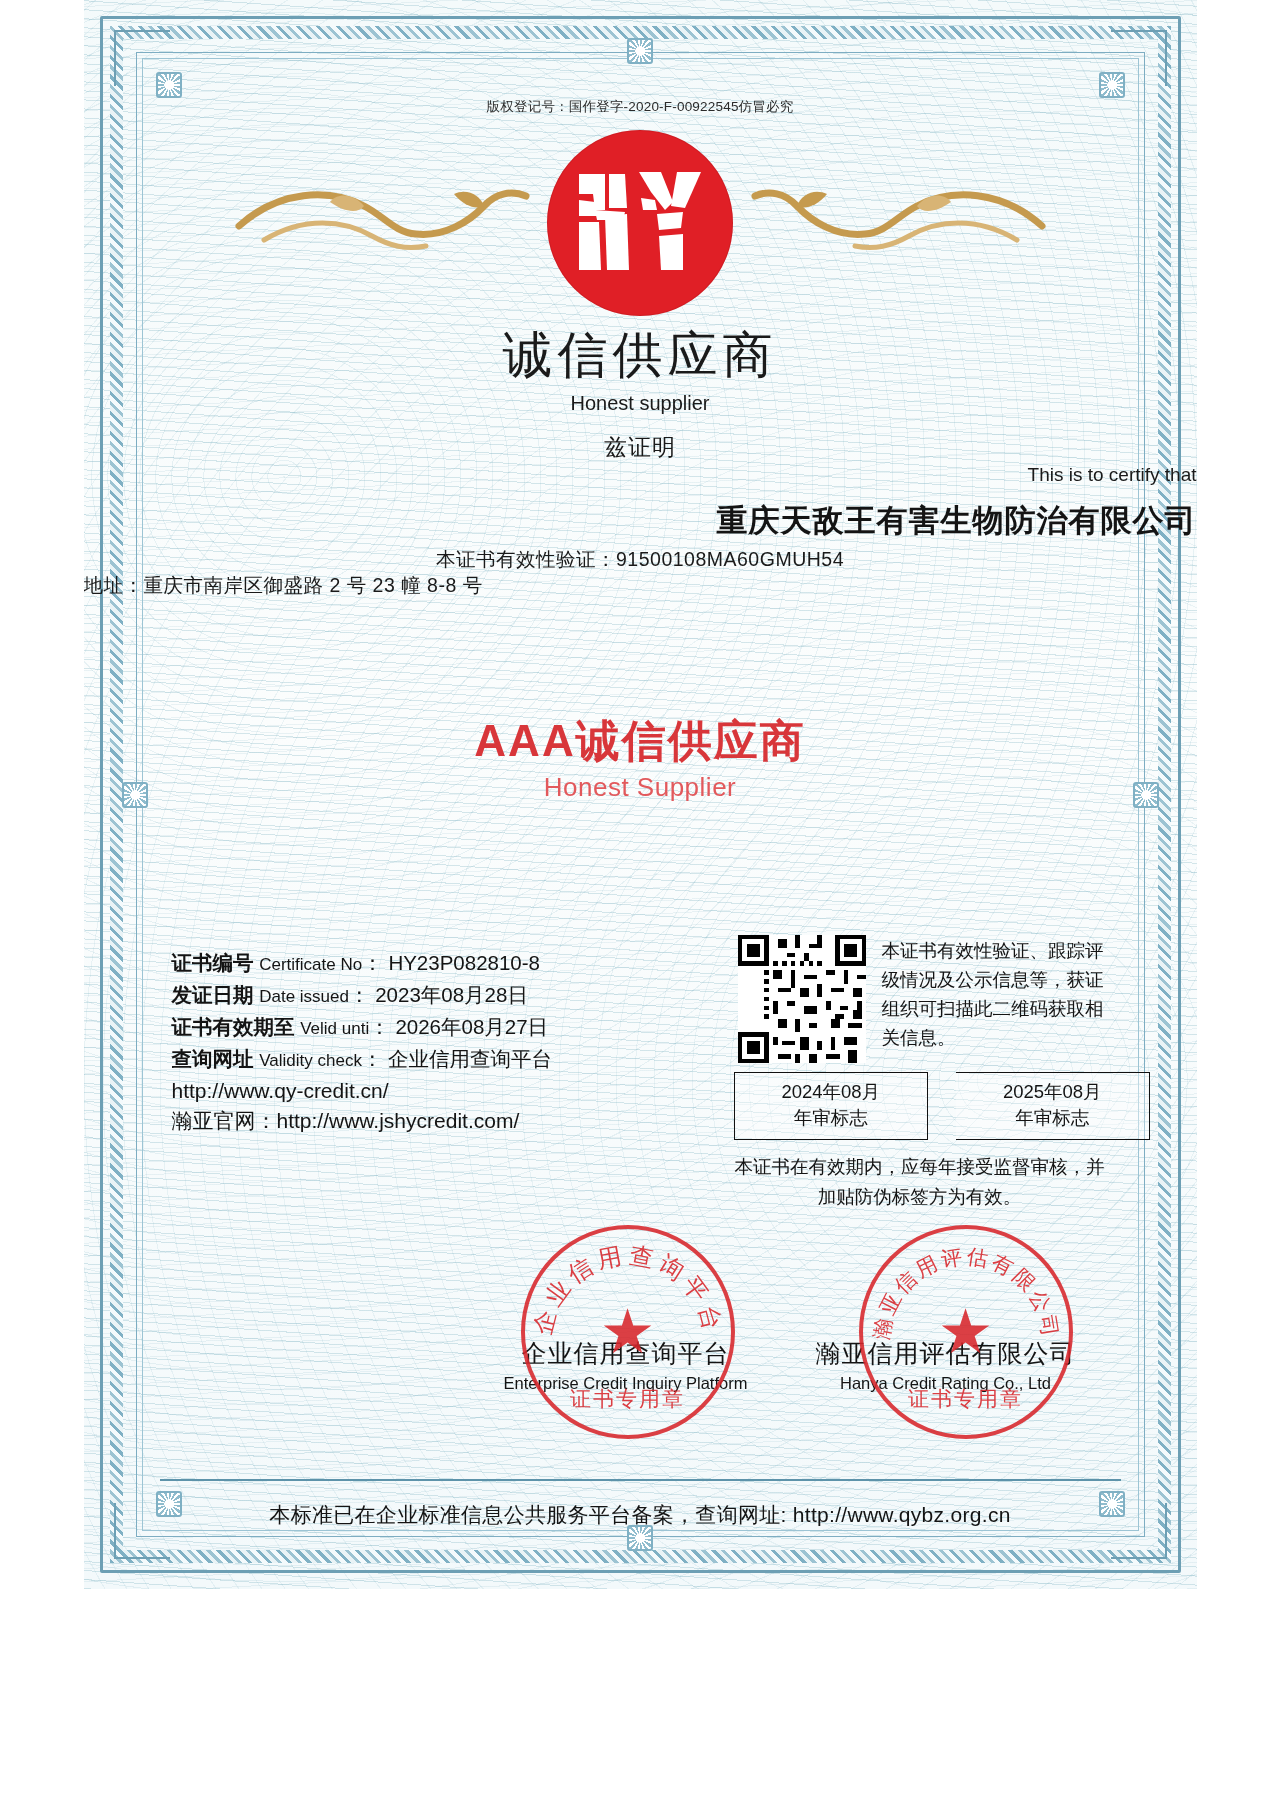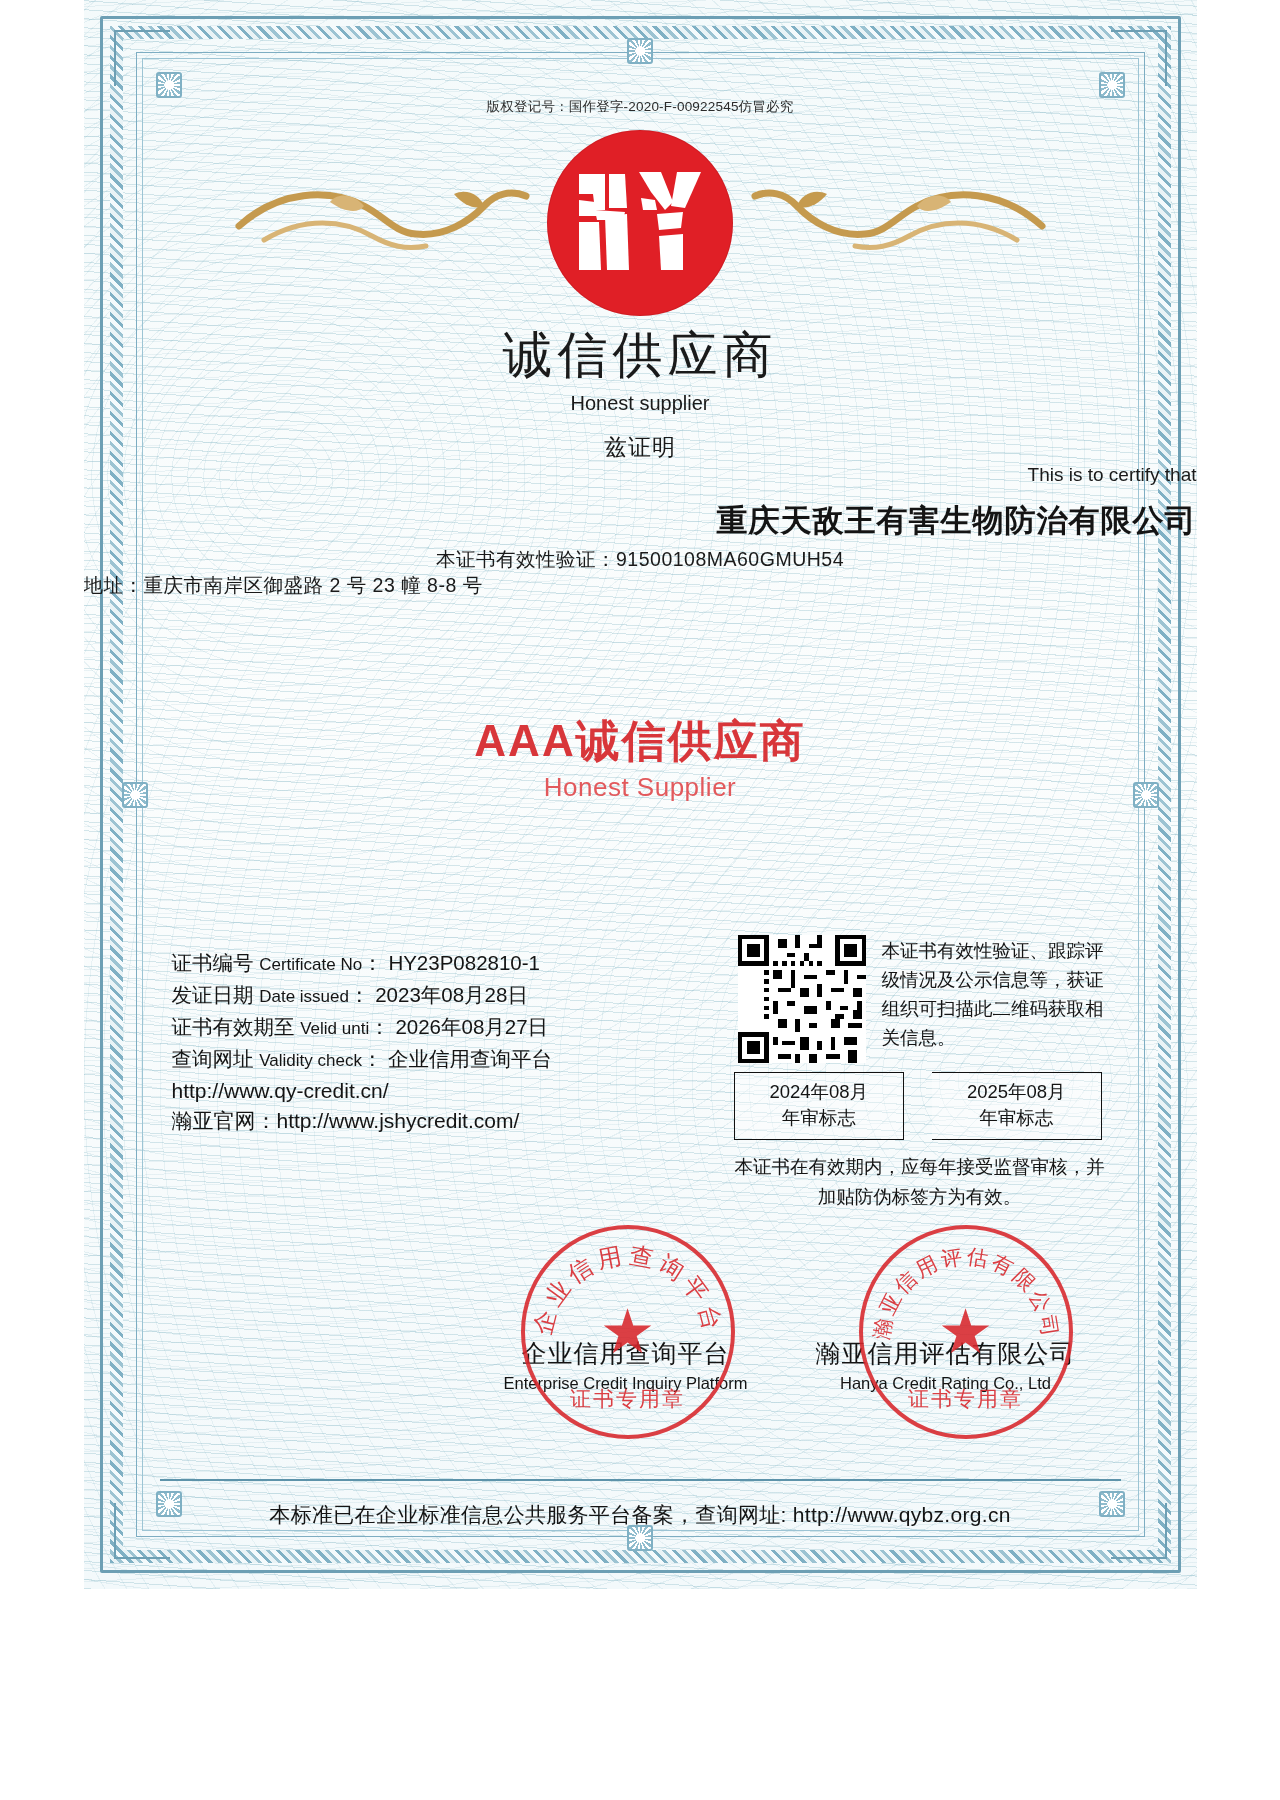--- a/index.html
+++ b/index.html
@@ -221,21 +221,21 @@
     left: 88px;
     top: 948px;
     width: 540px;
     color: #141414;
   }
   .detail-row {
     font-size: 20.5px;
     line-height: 30px;
     white-space: nowrap;
   }
-  .detail-row .lbl-cn { font-size: 20.5px; }
+  .detail-row .lbl-cn { font-size: 20.5px; font-weight: bold; }
   .detail-row .lbl-en { font-size: 17px; }
   .detail-row .val { font-size: 20.5px; }
   .detail-url {
     font-size: 21px;
     line-height: 30px;
   }
 
   
   .qr-box {
     position: absolute;
@@ -250,21 +250,21 @@
     top: 936px;
     width: 222px;
     font-size: 18.5px;
     line-height: 29px;
     color: #141414;
   }
   .annual-row {
     position: absolute;
     left: 650px;
     top: 1072px;
-    width: 368px;
+    width: 416px;
     display: flex;
     gap: 28px;
   }
   .annual-cell {
     flex: 1;
     border: 1.6px solid #111;
     text-align: center;
     padding: 6px 0 8px;
     font-size: 18.5px;
     line-height: 26px;
@@ -418,21 +418,21 @@
   <div class="credit-code">本证书有效性验证：91500108MA60GMUH54</div>
   <div class="address">地址：重庆市南岸区御盛路 2 号 23 幢 8-8 号</div>
 
   <div class="award-cn">AAA诚信供应商</div>
   <div class="award-en">Honest Supplier</div>
 
   <div class="details">
     <div class="detail-row">
       <span class="lbl-cn">证书编号</span>
       <span class="lbl-en">Certificate No</span><span>：</span>
-      <span class="val">HY23P082810-1</span>
+      <span class="val">HY23P082810-8</span>
     </div>
     <div class="detail-row">
       <span class="lbl-cn">发证日期</span>
       <span class="lbl-en">Date issued</span><span>：</span>
       <span class="val">2023年08月28日</span>
     </div>
     <div class="detail-row">
       <span class="lbl-cn">证书有效期至</span>
       <span class="lbl-en">Velid unti</span><span>：</span>
       <span class="val">2026年08月27日</span>

